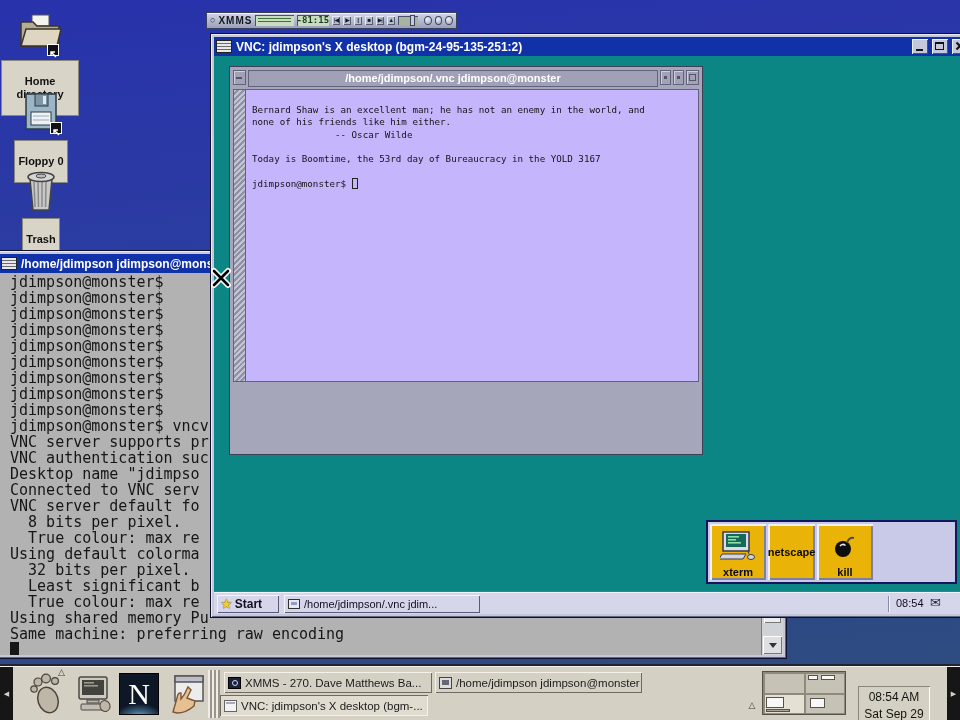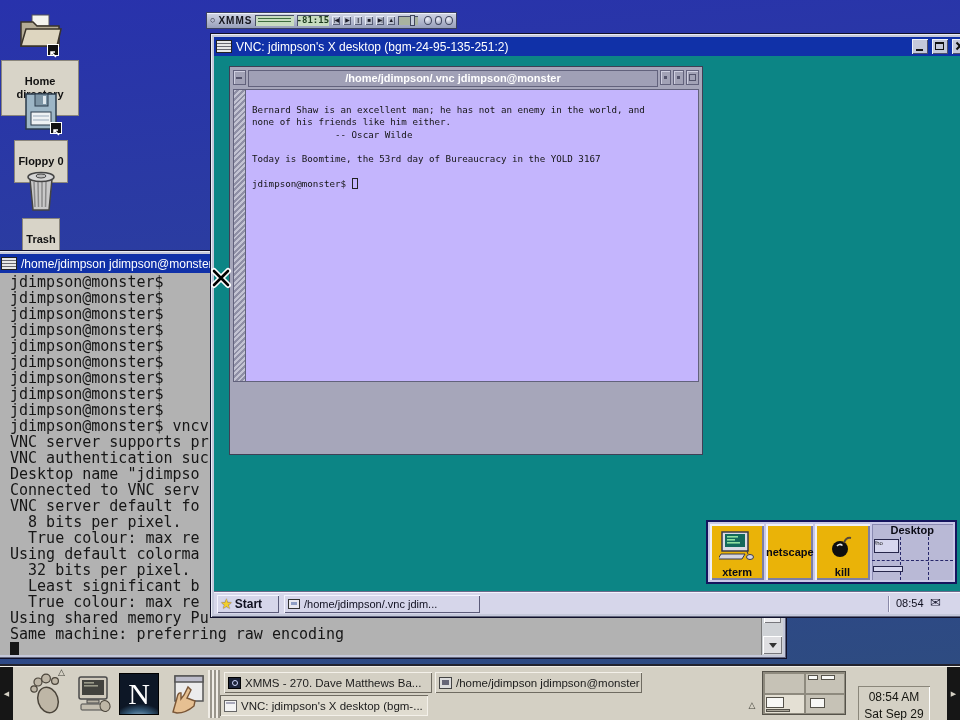--- a/index.html
+++ b/index.html
@@ -32,21 +32,21 @@
   .xmms-vol { width:26px; height:9px; background:#a9b3a0; box-shadow: inset 1px 1px 0 #4a5068; position:relative; }
   .xmms-vol i { position:absolute; left:60%; top:-1px; width:5px; height:11px; background:#c6ccda;
                 border:1px solid #40465e; }
   .xmms-round { width:9px; height:9px; border-radius:50%; border:1px solid #40465e;
                 background:radial-gradient(circle at 35% 30%, #eef0f8, #9aa2ba); }
 
   
   .w95 { background:#c4c8da; border:1px solid #10102a; padding:3px;
          box-shadow: inset 1px 1px 0 #e9ecf5, inset -1px -1px 0 #62667e; }
   .tbar { height:19px; background:#1031a8; color:#fff; display:flex; align-items:center; gap:4px; padding:0 2px; }
-  .tbar .ttext { font-size:12px; font-weight:normal; white-space:nowrap; overflow:hidden; }
+  .tbar .ttext { font-size:12px; font-weight:bold; white-space:nowrap; overflow:hidden; }
   .hamb { width:16px; height:13px; border:1px solid #222; flex:0 0 auto;
           background:repeating-linear-gradient(#e8e8e8 0 2px, #6a6a72 2px 3px); }
   .wbtn { width:16px; height:15px; background:#c4c8da; position:relative; flex:0 0 auto;
           box-shadow: inset 1px 1px 0 #eef0f8, inset -1px -1px 0 #50506a; }
   .g-min { position:absolute; left:4px; bottom:3px; width:7px; height:2px; background:#111; }
   .g-max { position:absolute; left:3px; top:3px; width:9px; height:8px; border:1px solid #111; border-top-width:2px; }
   .g-x1,.g-x2 { position:absolute; left:3px; top:6px; width:10px; height:2px; background:#111; }
   .g-x1 { transform:rotate(45deg);} .g-x2 { transform:rotate(-45deg);}
 
   
@@ -338,28 +338,20 @@
         <div class="rbtn" style="width:56px">
           <span class="ric">
             <svg width="26" height="26" viewBox="0 0 26 26">
               <circle cx="11" cy="16" r="8" fill="#0e0e0e"></circle>
               <path d="M8,13 q2.5,-3 5.5,-0.5" stroke="#e8e8e8" stroke-width="1.5" fill="none"></path>
               <path d="M15,10 Q17,4 22,5" stroke="#55473a" stroke-width="2" fill="none"></path>
             </svg>
           </span>
           <span>kill</span>
         </div>
-        <div class="pager-wrap">
-          <span class="pager-label">Desktop</span>
-          <span class="pv1" style="left:28px"></span>
-          <span class="pv2" style="left:56px"></span>
-          <span class="ph1" style="top:36px"></span>
-          <span class="pchip" style="left:2px; top:15px; width:25px; height:14px;"><span class="pbar"></span><span>/ho</span></span>
-          <span class="pchip" style="left:1px; top:42px; width:30px; height:6px;"></span>
-        </div>
       </div>
 
       <div class="rtask">
         <span class="rstart">
           <span class="rstar">★</span>
           <span>Start</span>
         </span>
         <span class="rtbtn">
           <span class="rtico">
               <i></i>

